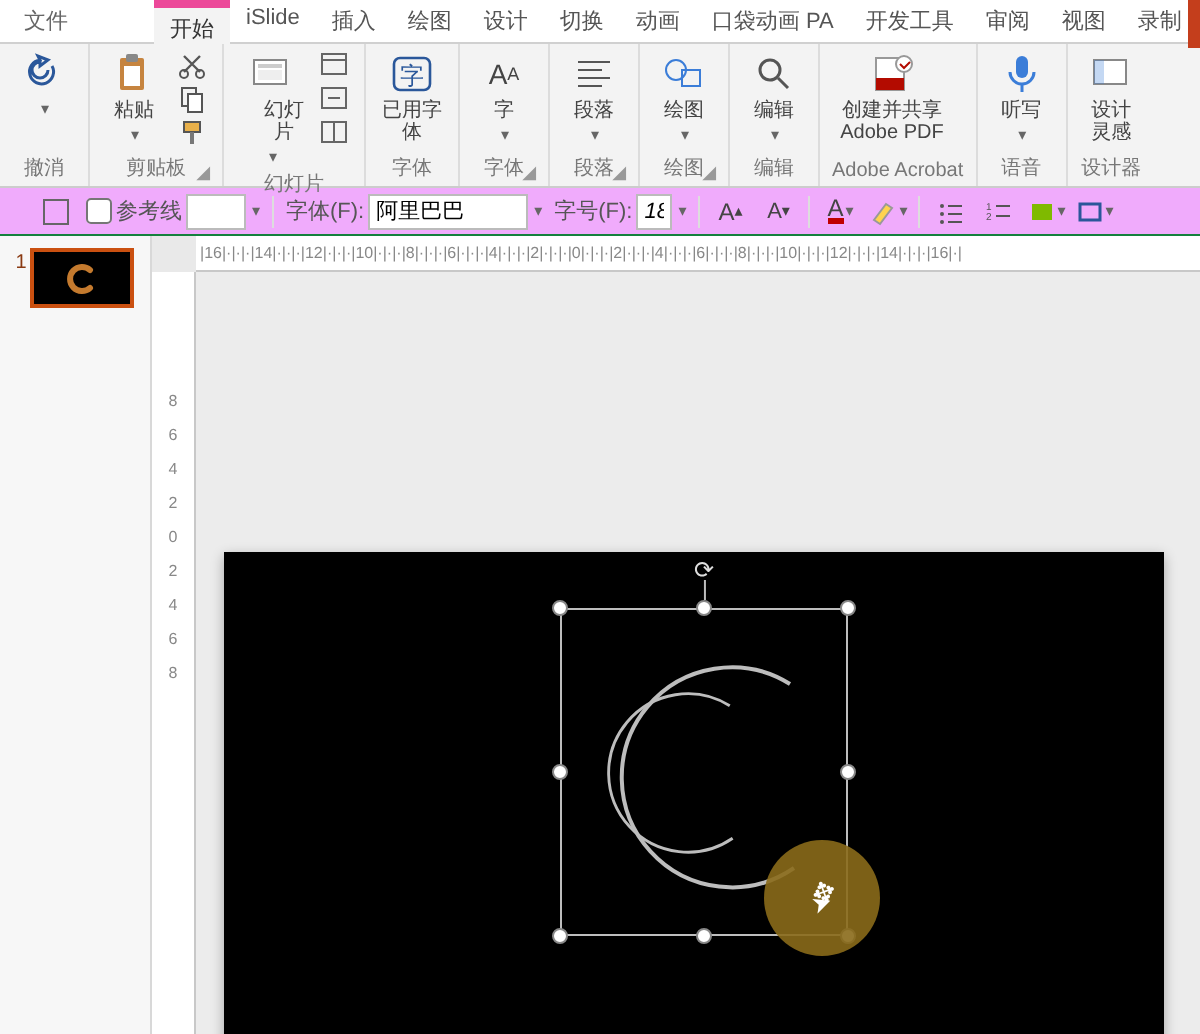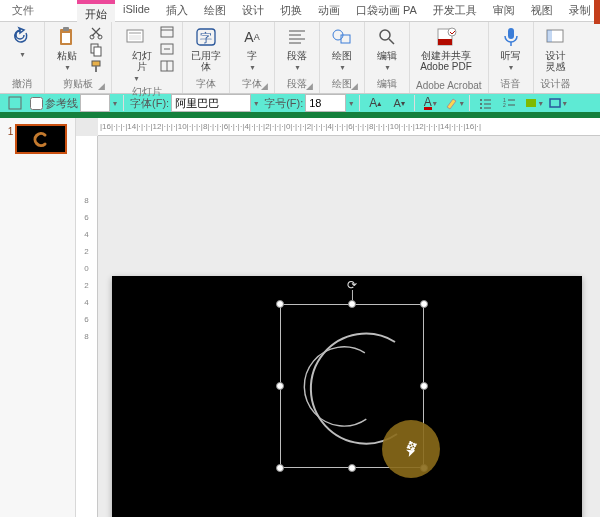--- a/index.html
+++ b/index.html
@@ -15,21 +15,21 @@
   .group-body { display:flex; align-items:flex-start; gap:4px; }
   .group-label { text-align:center; font-size:10px; color:#777; padding-bottom:2px; position:relative;}
   .group-label .launcher { position:absolute; right:0; bottom:2px; font-size:9px; color:#999;}
   .bigbtn { display:flex; flex-direction:column; align-items:center; gap:2px; padding:2px 2px; cursor:pointer; min-width:32px;}
   .bigbtn .ico { width:22px; height:22px; display:flex; align-items:center; justify-content:center;}
   .bigbtn .lbl { font-size:10px; color:#444; text-align:center; line-height:11px; white-space:nowrap;}
   .smallcol { display:flex; flex-direction:column; gap:1px;}
   .smallbtn { width:18px; height:16px; display:flex; align-items:center; justify-content:center; cursor:pointer; }
   .caret { font-size:8px; color:#666; margin-left:1px;}
   
-  .toolbar2 { background:#5eead4; height:24px; border-bottom:6px solid #15803d; display:flex; align-items:center; padding:0 6px; gap:6px;}
+  .toolbar2 { background:#f0abfc; height:24px; border-bottom:1px solid #15803d; display:flex; align-items:center; padding:0 19px; gap:6px;}
   .tb-item { display:flex; align-items:center; gap:2px; font-size:11px; color:#555;}
   .tb-input { height:18px; font-size:11px; border:1px solid #bbb; padding:0 3px; background:#fff;}
   .tb-btn { width:18px; height:18px; display:flex; align-items:center;justify-content:center; border:1px solid transparent; cursor:pointer;}
   .tb-sep { width:1px; height:16px; background:#ddd; }
   
   .editor { display:flex; height:calc(517px - 22px - 72px - 24px); background:#e9e9e9;}
   .thumbs { width:76px; background:#f7f7f7; border-right:1px solid #d8d8d8; padding:6px 4px; display:flex; flex-direction:column; align-items:center;}
   .thumb-wrap { display:flex; align-items:flex-start; gap:2px;}
   .thumb-num { font-size:10px; color:#8a3a12; padding-top:2px;}
   .thumb { width:52px; height:30px; background:#000; border:2px solid #ca5010; display:flex; align-items:center; justify-content:center;}
@@ -312,21 +312,21 @@
     <span class="caret">▾</span>
   </div>
   <div class="tb-sep"></div>
   <div class="tb-item">
     <span>字体(F):</span>
     <input class="tb-input" style="width: 80px;" value="阿里巴巴">
     <span class="caret">▾</span>
   </div>
   <div class="tb-item">
     <span>字号(F):</span>
-    <input class="tb-input" style="width: 41px;" value="18">
+    <input class="tb-input" style="width: 18px; font-style: italic;" value="18">
     <span class="caret">▾</span>
   </div>
   <div class="tb-sep"></div>
   <div class="tb-btn" style="font-size:12px;color:#444;">A<span style="font-size:8px;vertical-align:super;">▴</span></div>
   <div class="tb-btn" style="font-size:11px;color:#444;">A<span style="font-size:8px;vertical-align:sub;">▾</span></div>
   <div class="tb-sep"></div>
   <div class="tb-btn">
       <span style="font-size:12px;color:#444;border-bottom:3px solid #c00000;line-height:10px;">A</span>
       <span class="caret">▾</span>
     </div>

